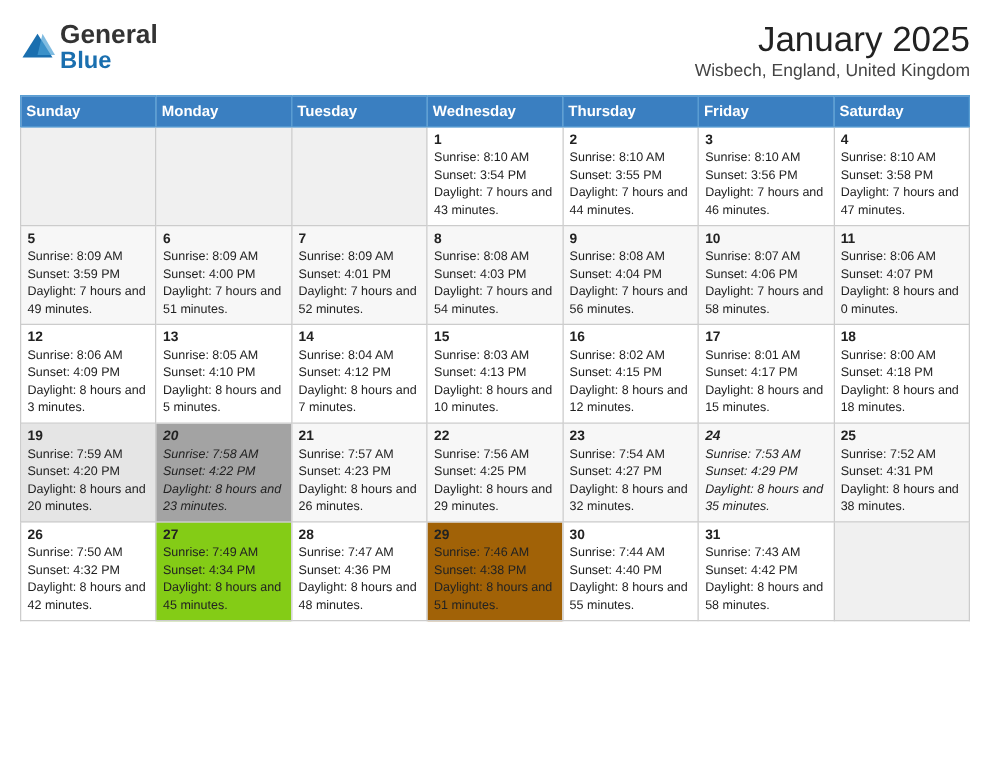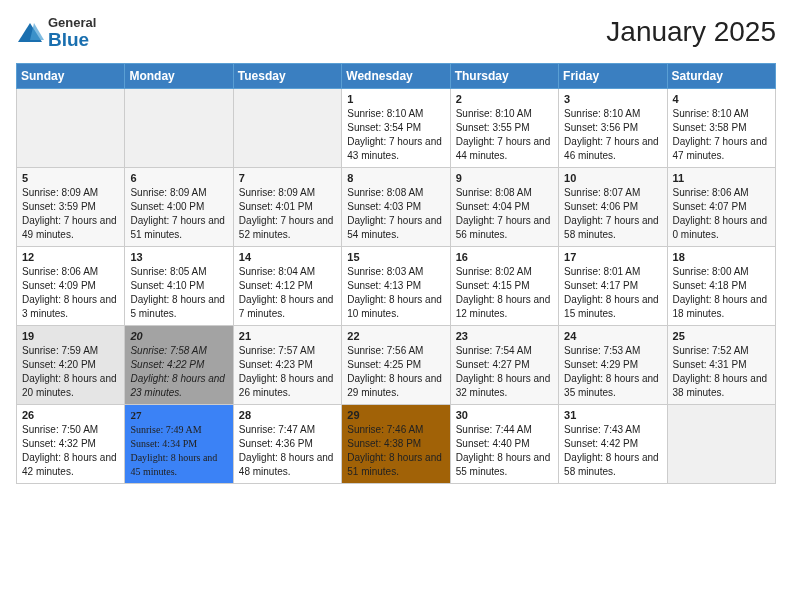--- a/index.html
+++ b/index.html
@@ -20,21 +20,21 @@
       display: flex;
       align-items: center;
       gap: 4px;
     }
     .logo-text {
       display: flex;
       flex-direction: column;
       line-height: 1.1;
     }
     .logo-general {
-      font-size: 13px;
+      font-size: 21px;
       font-weight: bold;
       color: #333;
     }
     .logo-blue {
       font-size: 19px;
       font-weight: bold;
       color: #1a6faf;
     }
     .logo-icon {
       width: 28px;
@@ -107,20 +107,21 @@
       <polygon points="14,3 26,22 2,22" fill="#1a6faf"></polygon>
       <polygon points="18,3 28,20 14,20" fill="#4a9fd4" opacity="0.7"></polygon>
     </svg>
     <div class="logo-text">
       <span class="logo-general">General</span>
       <span class="logo-blue">Blue</span>
     </div>
   </div>
   <div class="title-block">
     <div class="month-title">January 2025</div>
+    <div class="location-title">Wisbech, England, United Kingdom</div>
   </div>
 </div>
 
 <table class="calendar">
   <thead>
     <tr>
     <th>Sunday</th>
         <th>Monday</th>
         <th>Tuesday</th>
         <th>Wednesday</th>
@@ -271,41 +272,41 @@
           <div class="day-info" style="white-space: pre-line;">Sunrise: 7:56 AM
 Sunset: 4:25 PM
 Daylight: 8 hours and 29 minutes.</div>
         </td>
         <td style="background: rgb(247, 247, 247);">
           <span class="day-number">23</span>
           <div class="day-info" style="white-space: pre-line;">Sunrise: 7:54 AM
 Sunset: 4:27 PM
 Daylight: 8 hours and 32 minutes.</div>
         </td>
-        <td style="background: rgb(247, 247, 247);">
+        <td style="background: rgb(247, 247, 247); font-style: italic;">
           <span class="day-number">24</span>
           <div class="day-info" style="white-space: pre-line;">Sunrise: 7:53 AM
 Sunset: 4:29 PM
 Daylight: 8 hours and 35 minutes.</div>
         </td>
         <td style="background: rgb(247, 247, 247);">
           <span class="day-number">25</span>
           <div class="day-info" style="white-space: pre-line;">Sunrise: 7:52 AM
 Sunset: 4:31 PM
 Daylight: 8 hours and 38 minutes.</div>
         </td>
       </tr>
       <tr>
         <td style="background: rgb(255, 255, 255);">
           <span class="day-number">26</span>
           <div class="day-info" style="white-space: pre-line;">Sunrise: 7:50 AM
 Sunset: 4:32 PM
 Daylight: 8 hours and 42 minutes.</div>
         </td>
-        <td style="background: #3b82f6; font-family: Liberation Serif, serif;">
+        <td style="background: #84cc16;">
           <span class="day-number">27</span>
           <div class="day-info" style="white-space: pre-line;">Sunrise: 7:49 AM
 Sunset: 4:34 PM
 Daylight: 8 hours and 45 minutes.</div>
         </td>
         <td style="background: rgb(255, 255, 255);">
           <span class="day-number">28</span>
           <div class="day-info" style="white-space: pre-line;">Sunrise: 7:47 AM
 Sunset: 4:36 PM
 Daylight: 8 hours and 48 minutes.</div>

